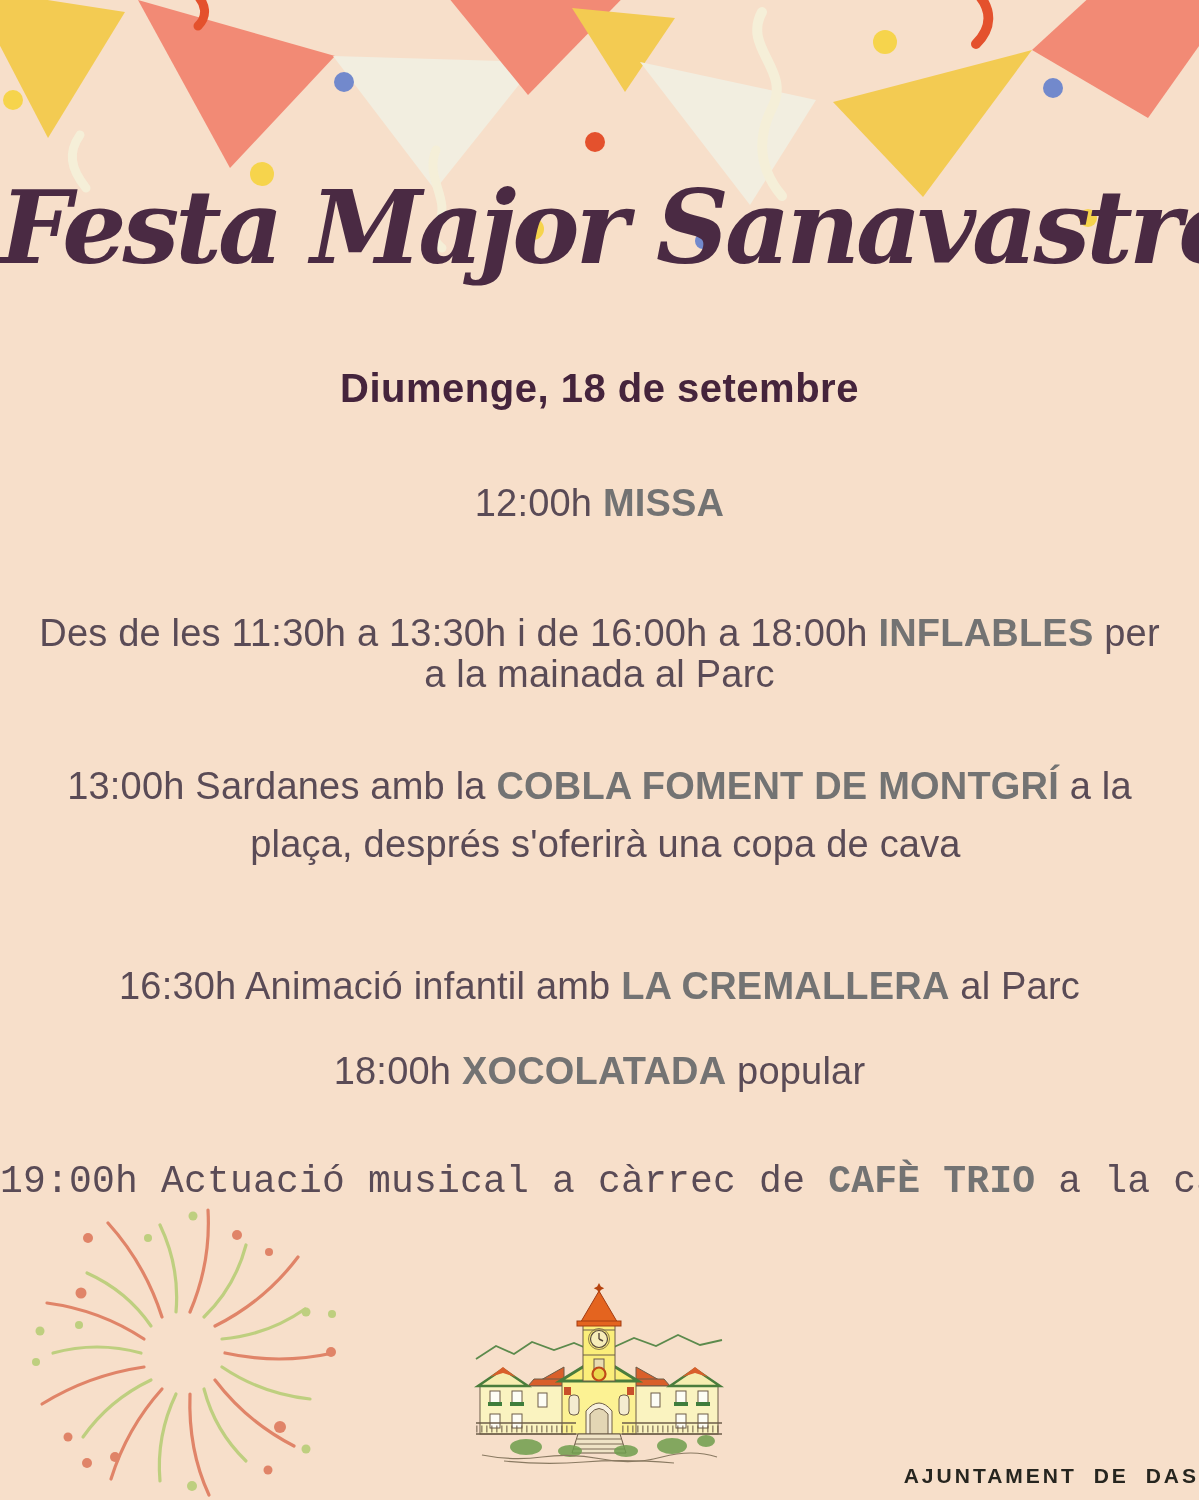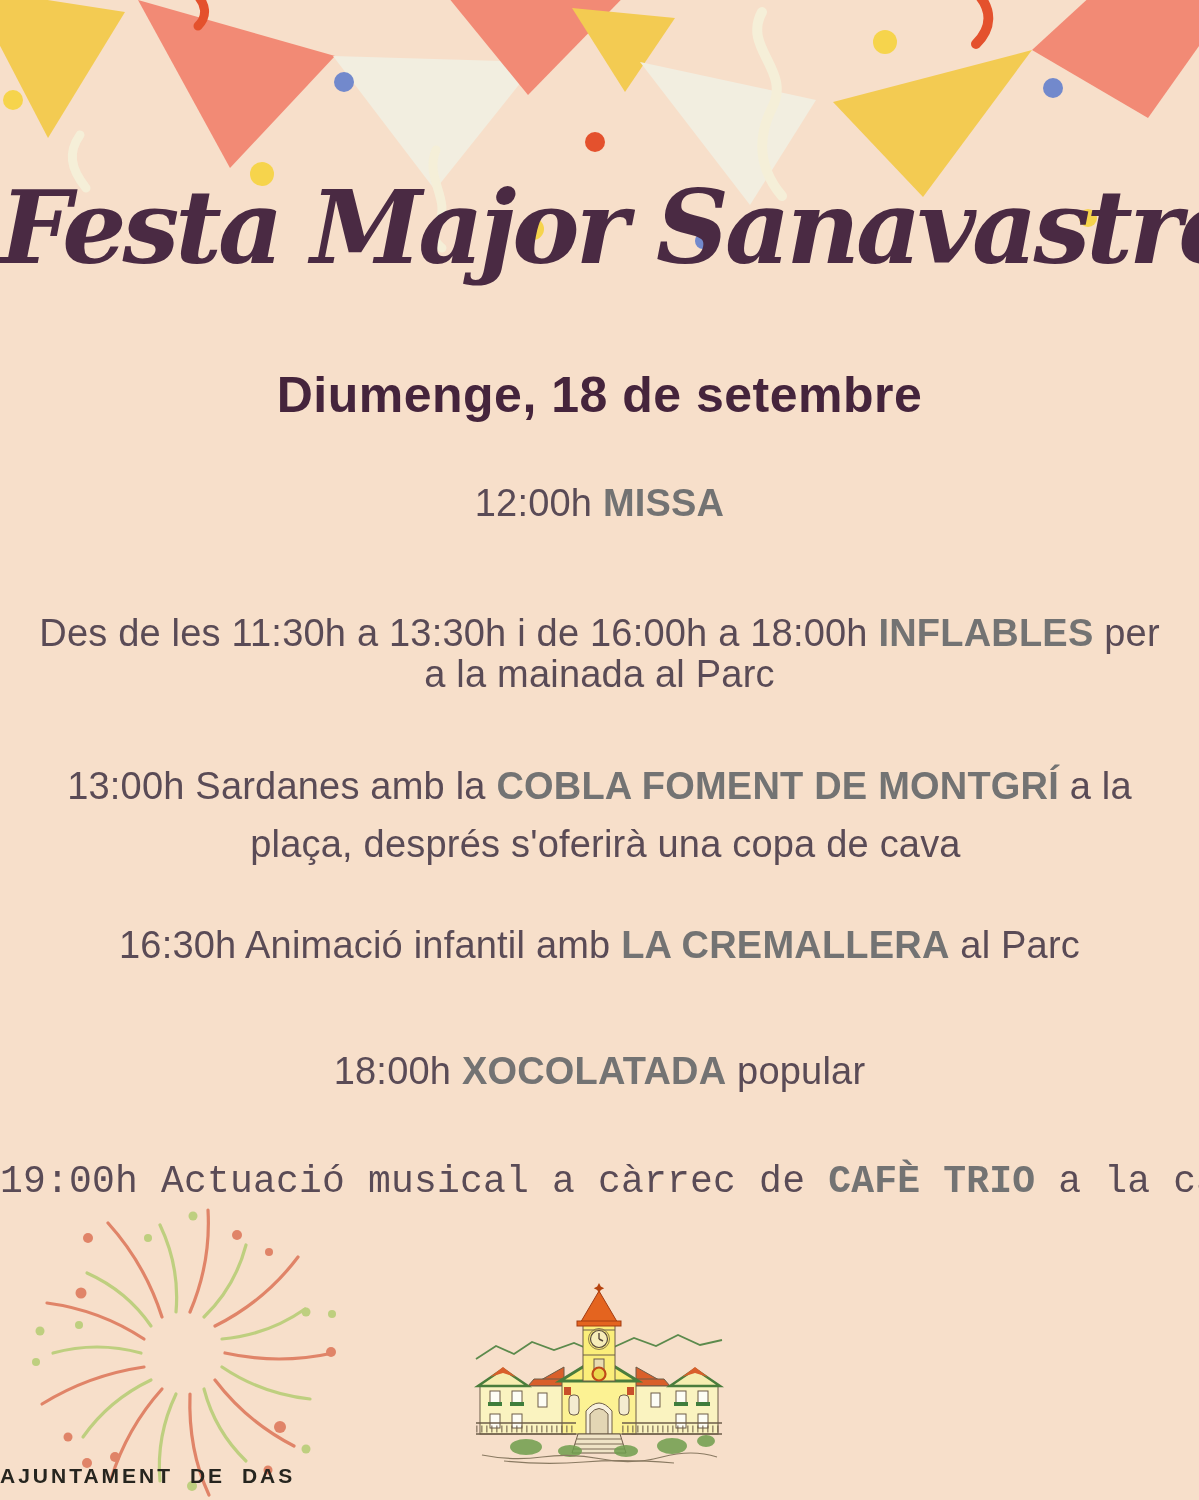--- a/index.html
+++ b/index.html
@@ -22,46 +22,46 @@
     font-style:italic;
     font-weight:bold;
     font-size:101px;
     letter-spacing:-4px;
     color:#4a2a43;
     white-space:nowrap;
   }
   .event-date{
     position:absolute;left:0;right:0;top:366px;
     text-align:center;
-    font-size:50px;font-weight:bold;
+    font-size:40px;font-weight:bold;
     color:#45243c;
     letter-spacing:.5px;
   }
   .line{
     position:absolute;left:0;right:0;
     text-align:center;
     font-size:38px;
     color:#5a4b56;
     letter-spacing:.2px;
     white-space:nowrap;
   }
   .line .hl{font-weight:bold;color:#737373;}
   .l1{top:482px;}
   .l2{top:612px;}
   .l3{top:653px;}
   .l4{top:765px;}
   .l5{top:823px;padding-left:12px;}
-  .l6{top:924px;}
+  .l6{top:965px;}
   .l7{top:1050px;}
   .l8{top:1160px;font-family:Liberation Mono, monospace;}
   .fireworks{left:8px;top:1208px;}
   .townhall{left:474px;top:1283px;}
   .townhall-caption{
     position:absolute;left:0;right:0;top:1464px;
-    text-align:left;
+    text-align:right;
     font-size:21px;font-weight:bold;
     letter-spacing:3px;
     word-spacing:8px;
     color:#26251f;
     font-family:"Liberation Sans",sans-serif;
   }
 </style>
 </head>
 <body>
 

